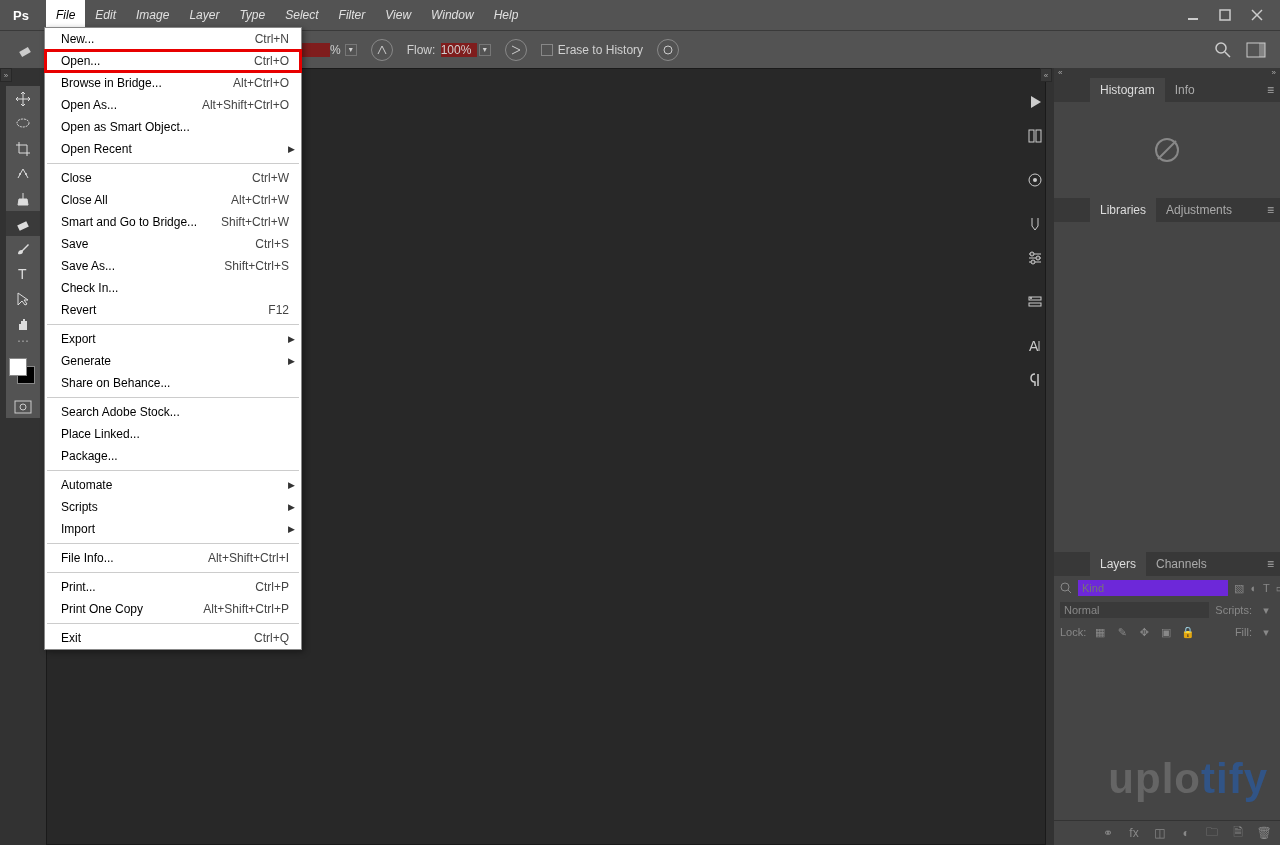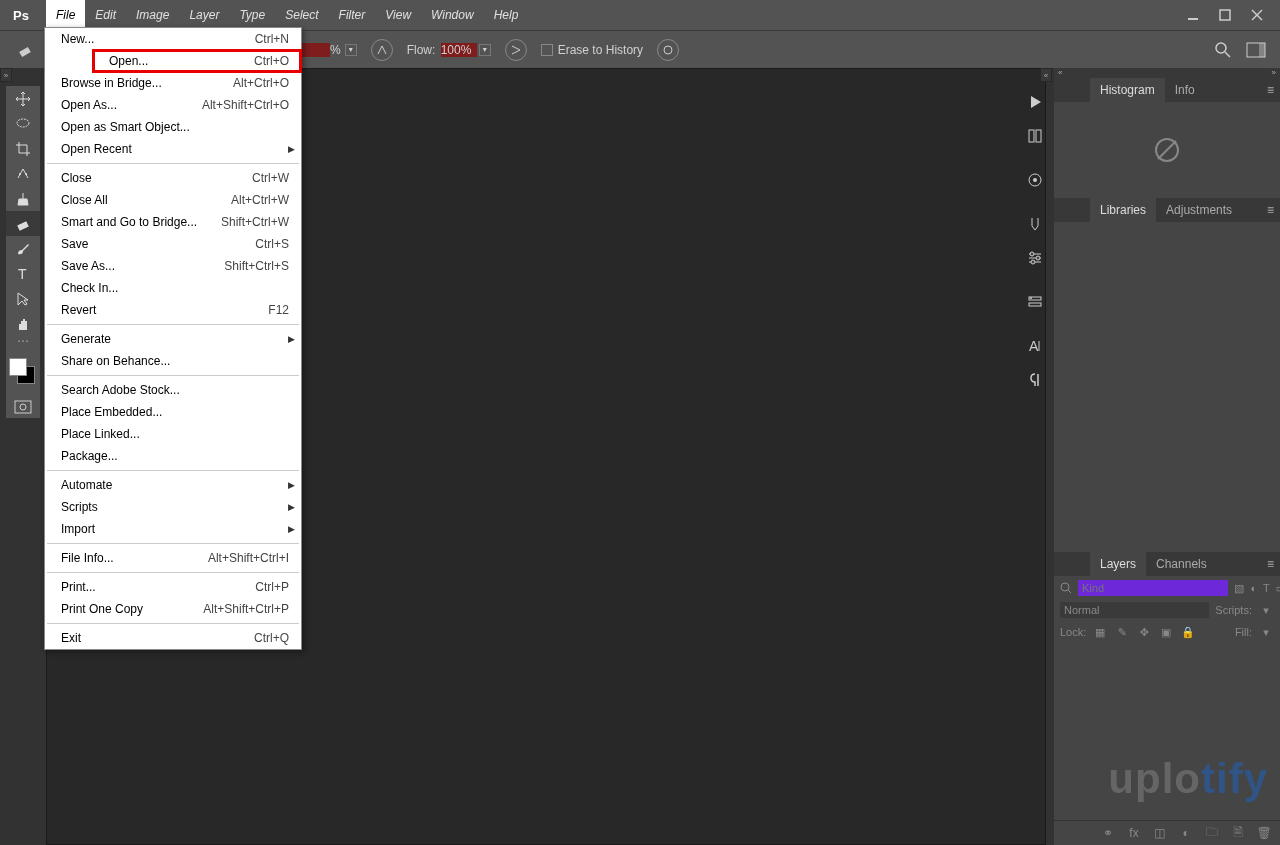--- a/index.html
+++ b/index.html
@@ -62,21 +62,21 @@
 .l-ico { width:16px; height:16px; display:flex; align-items:center; justify-content:center; }
 .layers-bottom { display:flex; gap:10px; padding:4px 8px; justify-content:flex-end; color:#888; border-top:1px solid #333; margin-top:auto; }
 
 
 .dropdown { position:absolute; top:27px; left:44px; width:258px; background:#fff; color:#000; border:1px solid #888; box-shadow:2px 2px 6px rgba(0,0,0,0.4); }
 .dd-item { display:flex; justify-content:space-between; padding:2px 12px 2px 16px; font-size:12px; line-height:18px; }
 .dd-item.sub::after { content:"▶"; font-size:9px; color:#333; position:absolute; right:6px; }
 .dd-item.sub { position:relative; }
 .dd-item .sc { color:#444; }
 .dd-sep { height:1px; background:#ccc; margin:3px 2px; }
-.dd-highlight { outline:3px solid #e80000; outline-offset:-2px;margin-left:48px; }
+.dd-highlight { outline:3px solid #e80000; outline-offset:-2px; }
 
 
 .watermark { position:absolute; right:12px; bottom:42px; font-size:42px; font-weight:bold; letter-spacing:1px; color:rgba(160,160,160,0.35); }
 .watermark .blue { color:rgba(30,100,200,0.5); }
 
 svg { display:block; }
 </style>
 </head>
 <body>
 
@@ -415,31 +415,31 @@
     </div>
     <div class="dd-item">
       <span>Check In...</span>
     </div>
     <div class="dd-item">
       <span>Revert</span>
       <span class="sc">F12</span>
     </div>
     <div class="dd-sep"></div>
     <div class="dd-item sub">
+      <span>Export</span>
+    </div>
+    <div class="dd-item sub">
       <span>Generate</span>
     </div>
     <div class="dd-item">
       <span>Share on Behance...</span>
     </div>
     <div class="dd-sep"></div>
     <div class="dd-item">
       <span>Search Adobe Stock...</span>
-    </div>
-    <div class="dd-item">
-      <span>Place Embedded...</span>
     </div>
     <div class="dd-item">
       <span>Place Linked...</span>
     </div>
     <div class="dd-item">
       <span>Package...</span>
     </div>
     <div class="dd-sep"></div>
     <div class="dd-item sub">
       <span>Automate</span>

